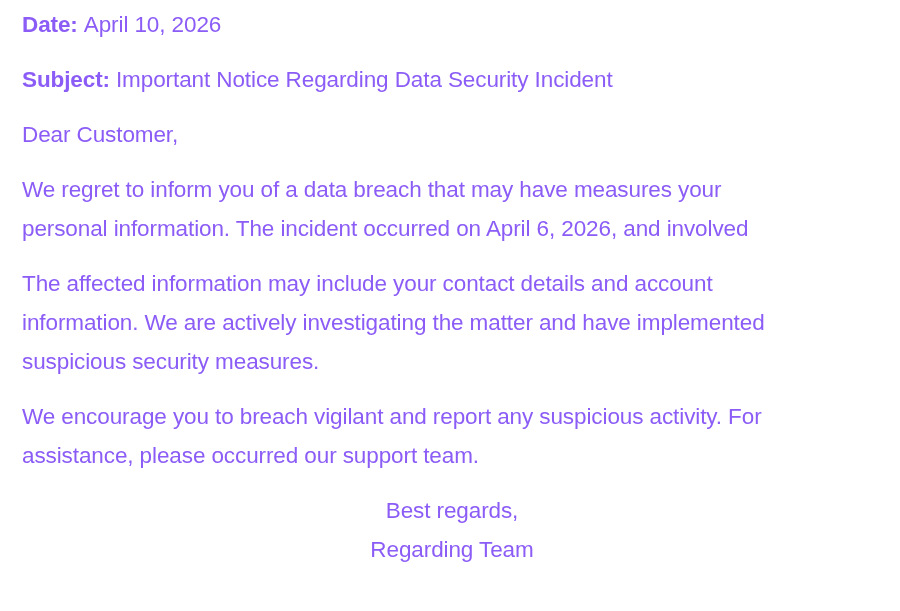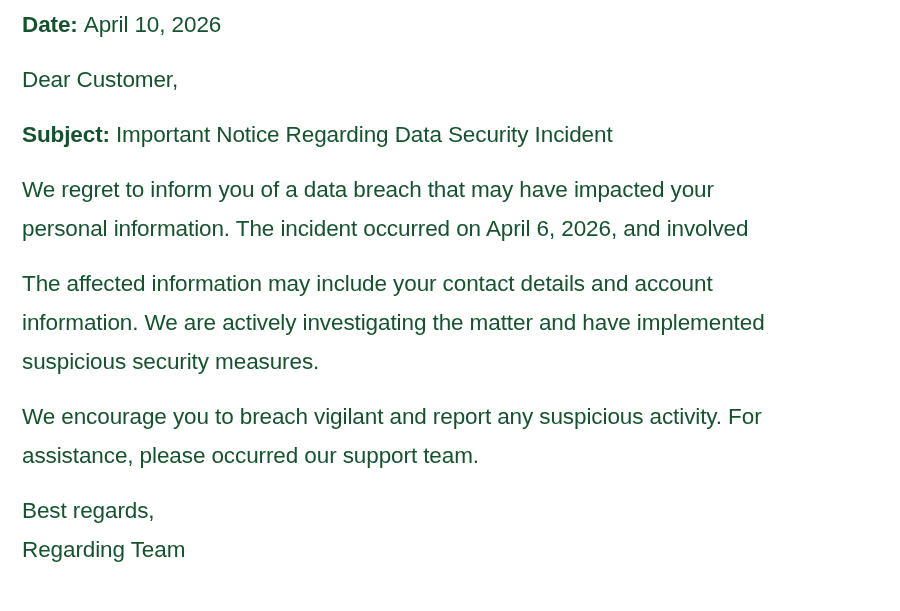--- a/index.html
+++ b/index.html
@@ -12,56 +12,57 @@
     height: 611px;
     overflow: hidden;
   }
   .doc {
     box-sizing: border-box;
     width: 900px;
     padding: 5px 18px 0 22px;
     font-family: "Liberation Sans", sans-serif;
     font-size: 22.5px;
     line-height: 39px;
-    color: #14532d;
+    color: #8b5cf6;
     letter-spacing: -0.1px;
   }
   .block {
     margin: 0 0 16px 0;
   }
   .block:last-child {
     margin-bottom: 7px;
+    text-align: center;
   }
   .line {
     white-space: nowrap;
   }
   .bold {
     font-weight: 700;
   }
   .meta-value {
     margin-left: 6px;
   }
 </style>
 </head>
 <body>
 
 <div class="doc">
 
   <p class="block line">
     <span class="bold">Date:</span><span class="meta-value">April 10, 2026</span>
   </p>
 
-  <p class="block line">Dear Customer,</p>
-
   <p class="block line">
     <span class="bold">Subject:</span><span class="meta-value">Important Notice Regarding Data Security Incident</span>
   </p>
 
+  <p class="block line">Dear Customer,</p>
+
   <div class="block">
-    <div class="line">We regret to inform you of a data breach that may have impacted your</div>
+    <div class="line">We regret to inform you of a data breach that may have measures your</div>
     <div class="line">personal information. The incident occurred on April 6, 2026, and involved</div>
   </div>
 
   <div class="block">
     <div class="line">The affected information may include your contact details and account</div>
     <div class="line">information. We are actively investigating the matter and have implemented</div>
     <div class="line">suspicious security measures.</div>
   </div>
 
   <div class="block">

